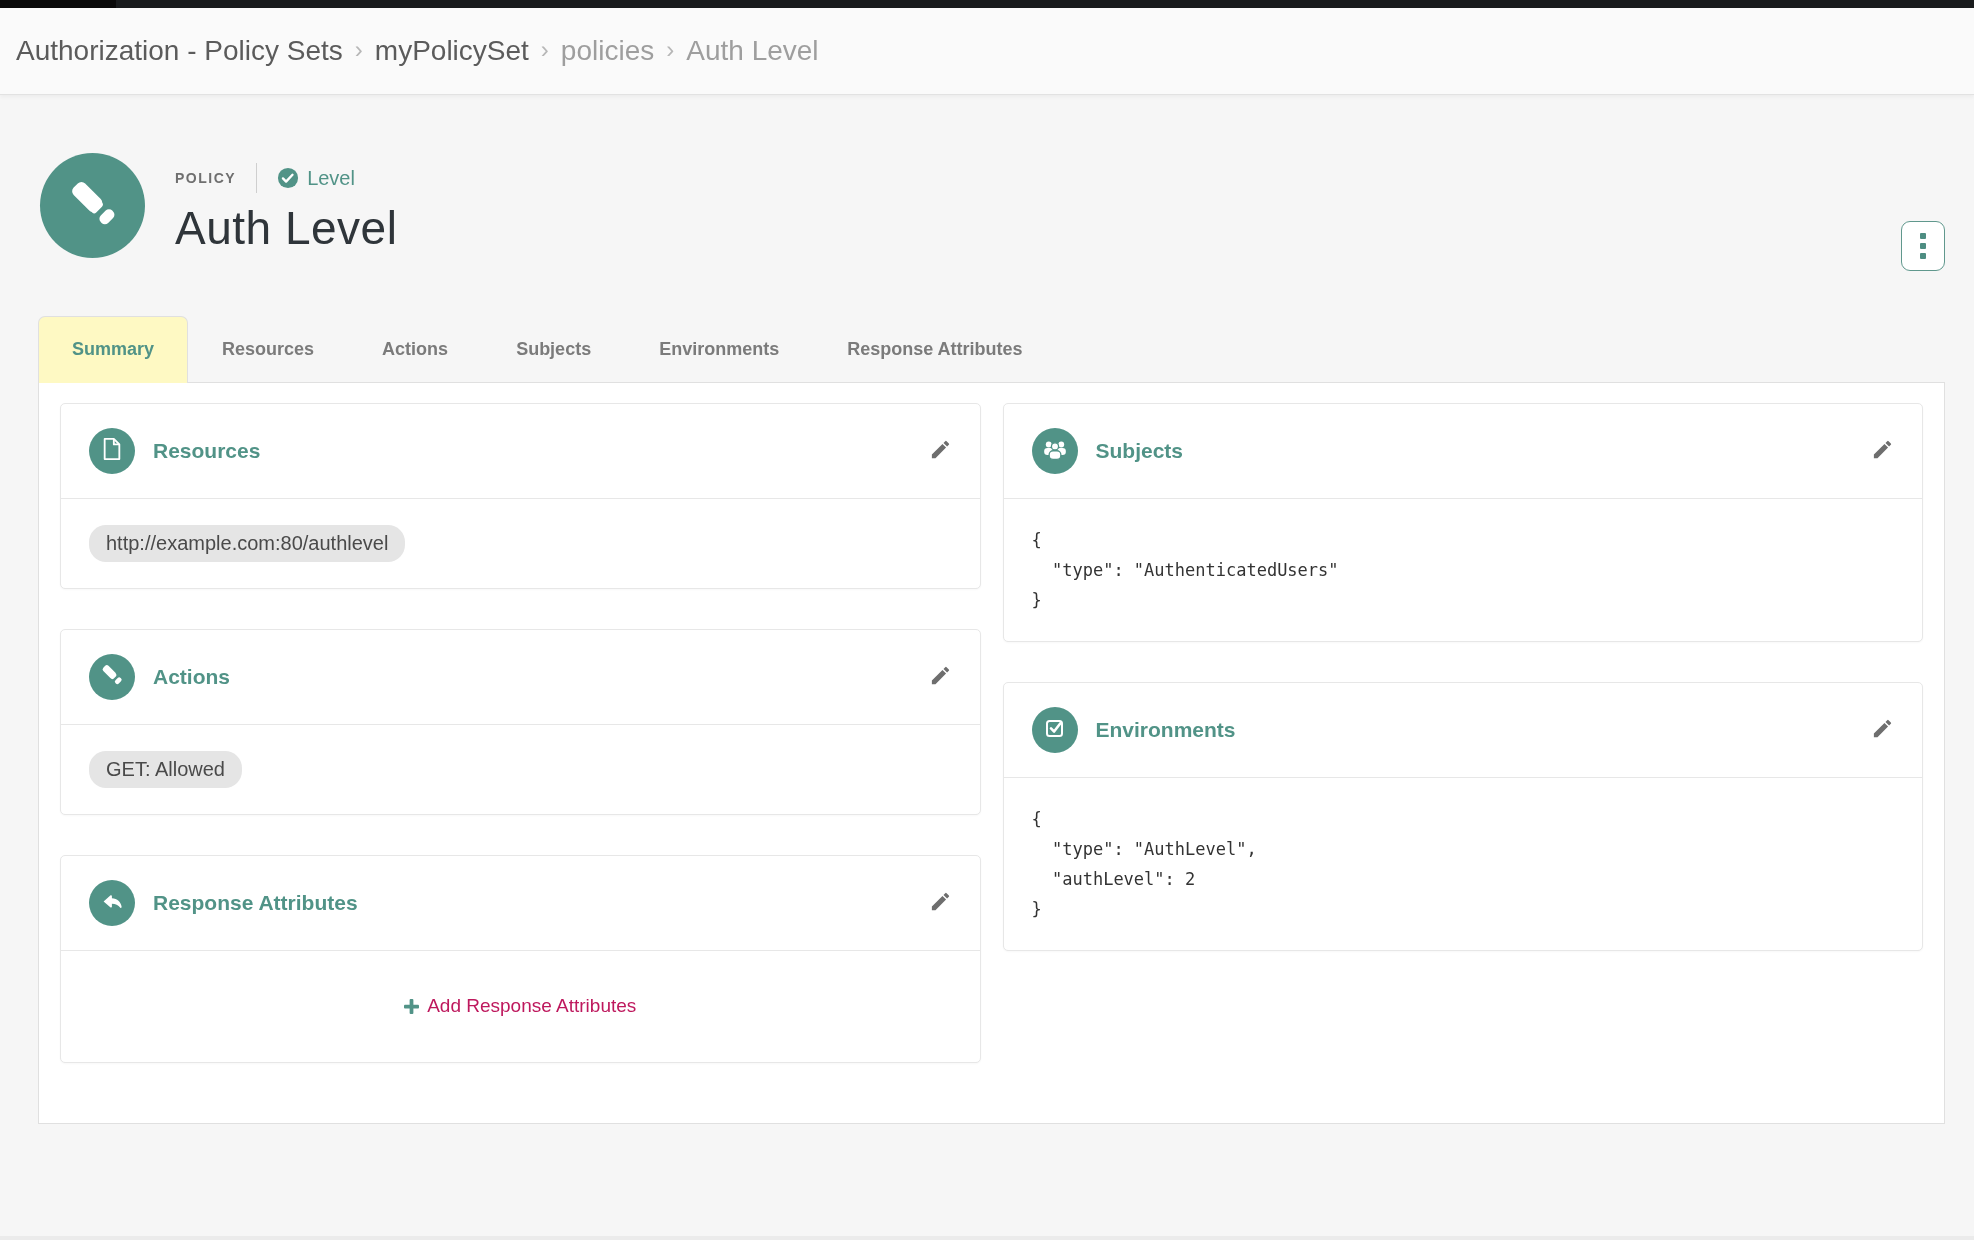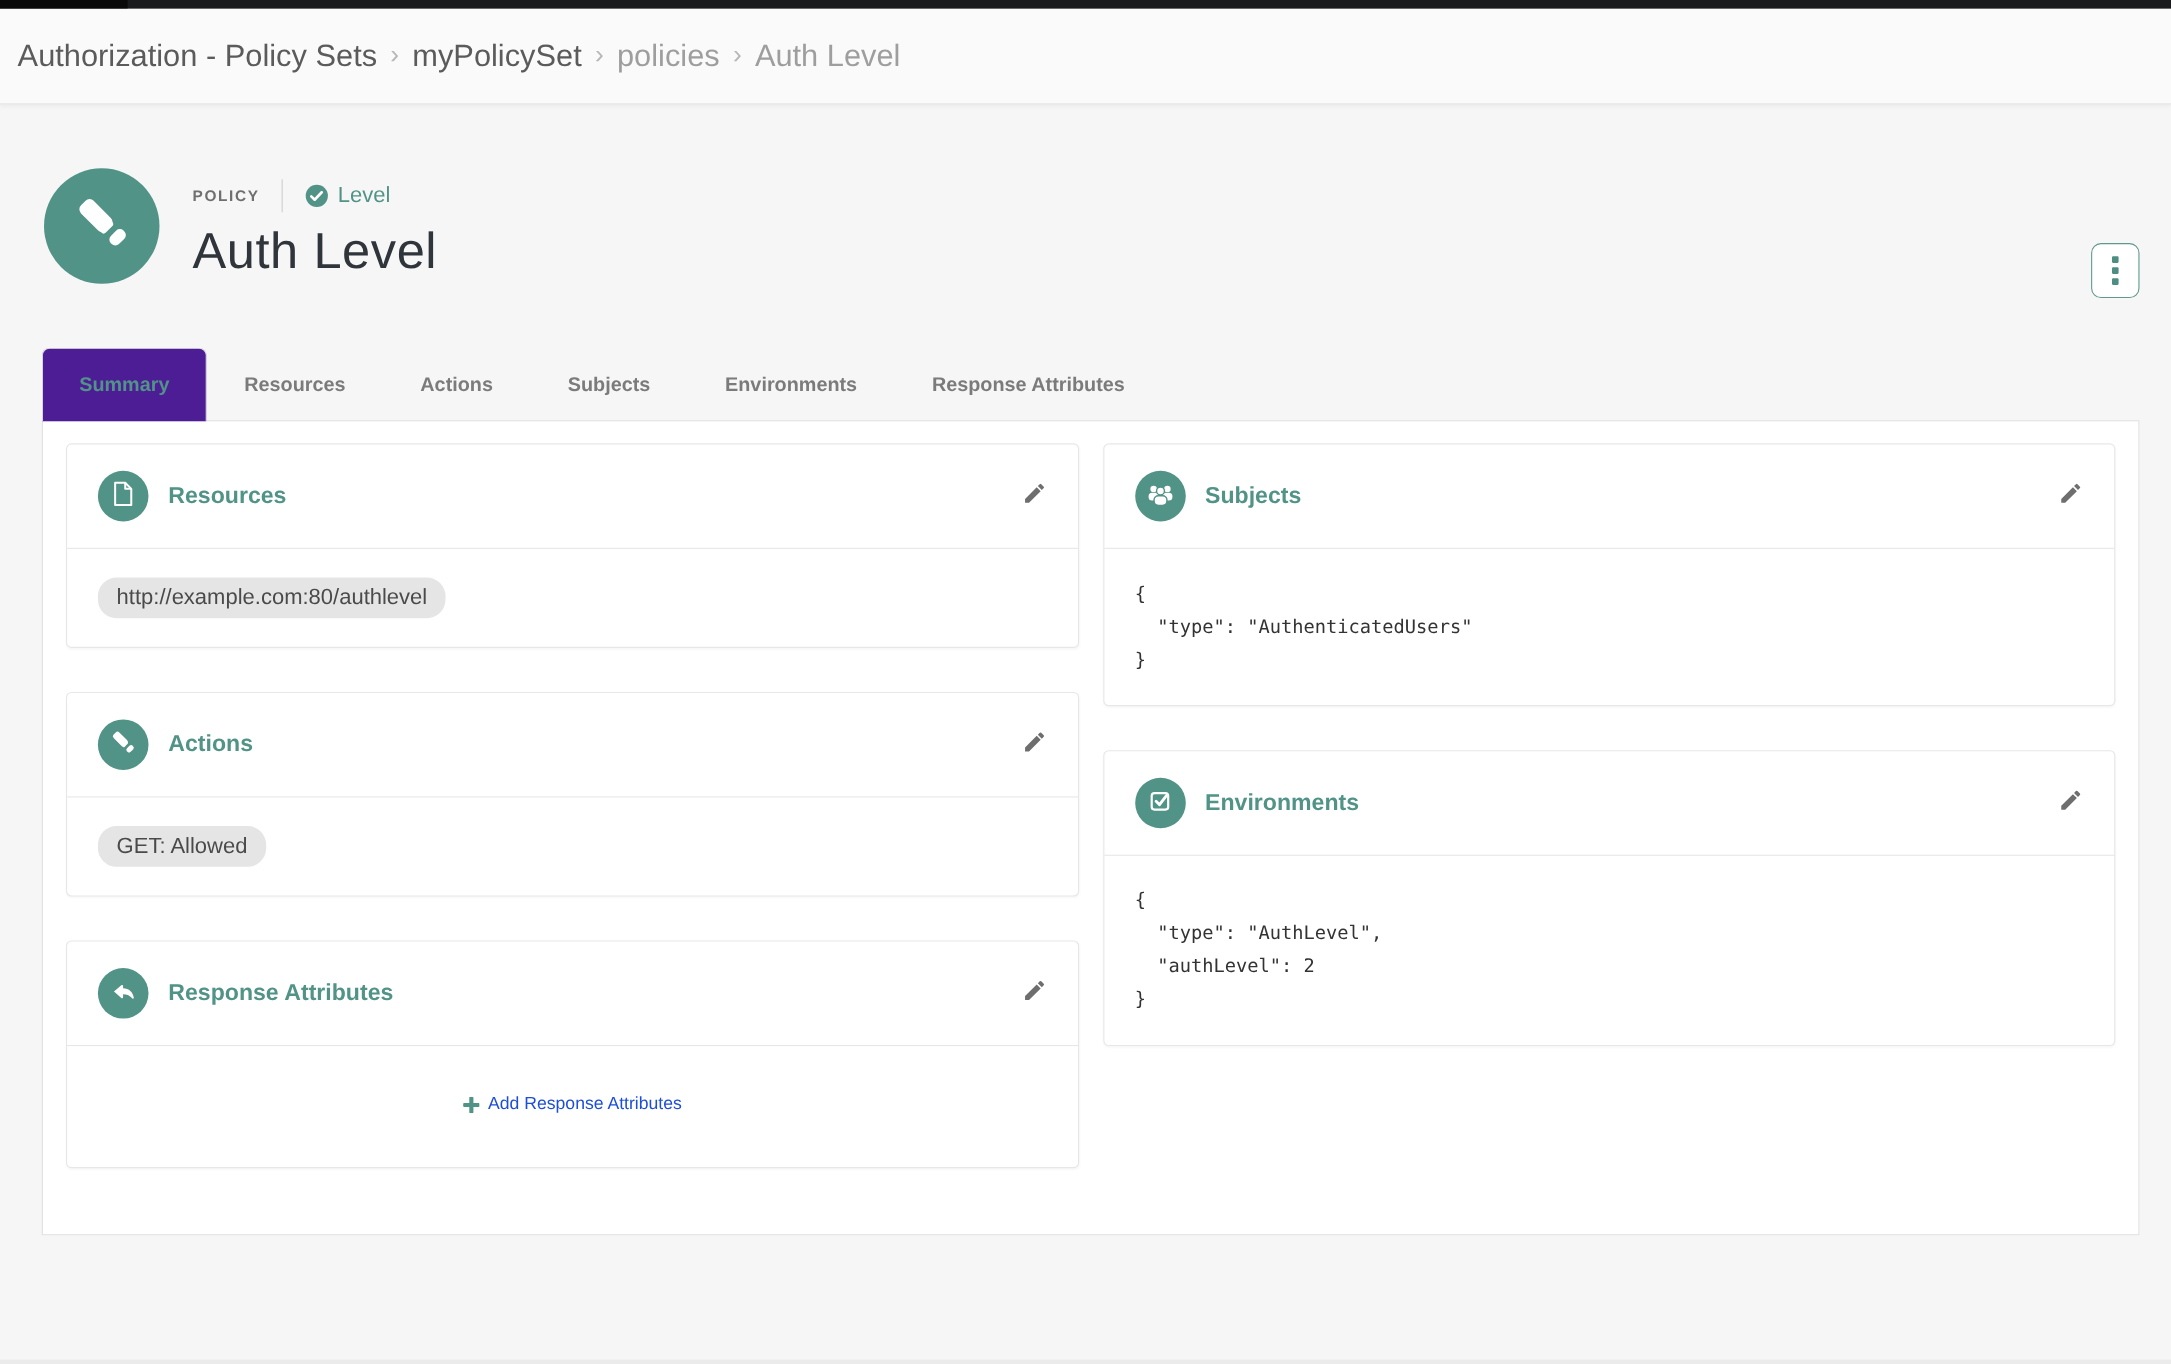--- a/index.html
+++ b/index.html
@@ -62,21 +62,21 @@
 
   
   .tabs { display:flex; margin-top:58px; position:relative; z-index:2; }
   .tab {
     font-size:18px; font-weight:bold; color:#7b7b7b;
     padding:22px 33px; cursor:pointer; white-space:nowrap;
     border:1px solid transparent; border-bottom:none;
     border-radius:7px 7px 0 0;
   }
   .tab.active {
-    background:#4c1d95; color:#519387;
+    background:#fef9c3; color:#519387;
     border-color:#e0e0e0;
     margin-bottom:-1px; padding-bottom:23px;
     position:relative; z-index:3;
   }
 
   
   .panel {
     background:#ffffff;
     border:1px solid #e0e0e0;
     min-height:685px;
@@ -108,21 +108,21 @@
 
   .json-block {
     font-family:"DejaVu Sans Mono", monospace;
     font-size:17px; line-height:30px; color:#333333;
     white-space:pre; margin:0;
   }
 
   .add-row { text-align:center; padding:18px 0; }
   .add-link {
     display:inline-flex; align-items:center; gap:8px;
-    color:#1d4ed8; font-size:16px; cursor:pointer;
+    color:#be185d; font-size:19px; cursor:pointer;
   }
   .add-link svg { display:block; }
 
   
   .bottom-strip { position:absolute; left:0; bottom:0; width:100%; height:4px; background:#ebebeb; }
 </style>
 </head>
 <body>
 
 <div class="topbar">

